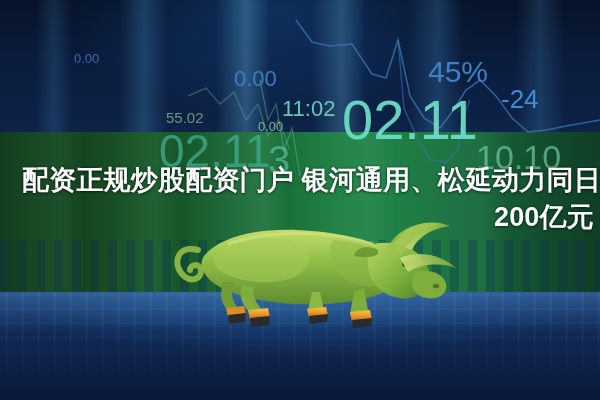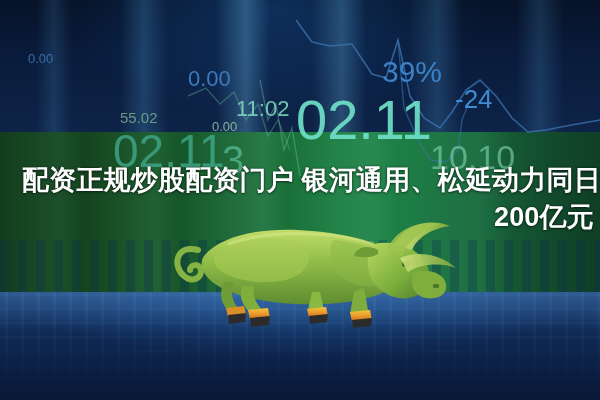--- a/index.html
+++ b/index.html
@@ -114,20 +114,21 @@
   
   .chartline { position: absolute; inset: 0; }
 
   
   .tick {
     position: absolute;
     font-family: "Liberation Sans", "DejaVu Sans", sans-serif;
     white-space: nowrap;
     pointer-events: none;
     line-height: 1;
+    margin-left: 46px;
   }
   .t-000-a   { left: 188px; top: 68px;  font-size: 22px; color: #3f7fc4; opacity: 0.95; }
   .t-000-b   { left: 28px;  top: 52px;  font-size: 13px; color: #3d74b4; opacity: 0.90; }
   .t-02pct   { left: 382px; top: 57px;  font-size: 30px; color: #3f86cc; opacity: 0.95; }
   .t-24      { left: 455px; top: 86px;  font-size: 26px; color: #3f93dc; opacity: 0.95; }
   .t-5502    { left: 120px; top: 110px; font-size: 15px; color: #7ba98c; opacity: 0.85; text-align: right; }
   .t-000-c   { left: 212px; top: 120px; font-size: 13px; color: #93c2a4; opacity: 0.85; }
   .t-1102    { left: 236px; top: 98px;  font-size: 22px; color: #7fd9c0; opacity: 0.88; text-align: center; }
   .t-0211-l  { left: 113px; top: 128px; font-size: 46px; color: #3fa98c; opacity: 0.80; }
   .t-0211-r  { left: 296px; top: 92px;  font-size: 56px; color: #6fe0c8; opacity: 0.92; }
@@ -172,21 +173,21 @@
 
   <svg class="chartline" viewBox="0 0 600 400">
     <polyline points="296,20 312,42 330,46 352,44 372,74 386,78 398,40 410,96 424,118 440,128 452,112 466,90 480,80 496,96 512,118 528,132 546,130 566,126 600,120" fill="none" stroke="#3c77b4" stroke-width="1.6" opacity="0.75"></polyline>
     <polyline points="398,40 404,108 418,140 430,160 446,162 458,150 462,120 470,100" fill="none" stroke="#3c77b4" stroke-width="1.4" opacity="0.55"></polyline>
     <polyline points="188,96 206,88 220,104 234,92 246,120 258,104 268,136 278,120 290,150" fill="none" stroke="#5fae96" stroke-width="1.4" opacity="0.40"></polyline>
     <polyline points="260,80 268,120 276,104 284,150 292,128 300,176" fill="none" stroke="#79c9aa" stroke-width="1.3" opacity="0.38"></polyline>
   </svg>
 
   <div class="tick t-000-a">0.00</div>
   <div class="tick t-000-b">0.00</div>
-  <div class="tick t-02pct">39%</div>
+  <div class="tick t-02pct">45%</div>
   <div class="tick t-24">-24</div>
   <div class="tick t-5502">55.02</div>
   <div class="tick t-000-c">0.00</div>
   <div class="tick t-1102">11:02</div>
   <div class="tick t-0211-l">02.11</div>
   <div class="tick t-0211-r">02.11</div>
   <div class="tick t-10">3</div>
   <div class="tick t-1010">10.10</div>
 
   <svg class="bull" viewBox="0 0 300 120">

